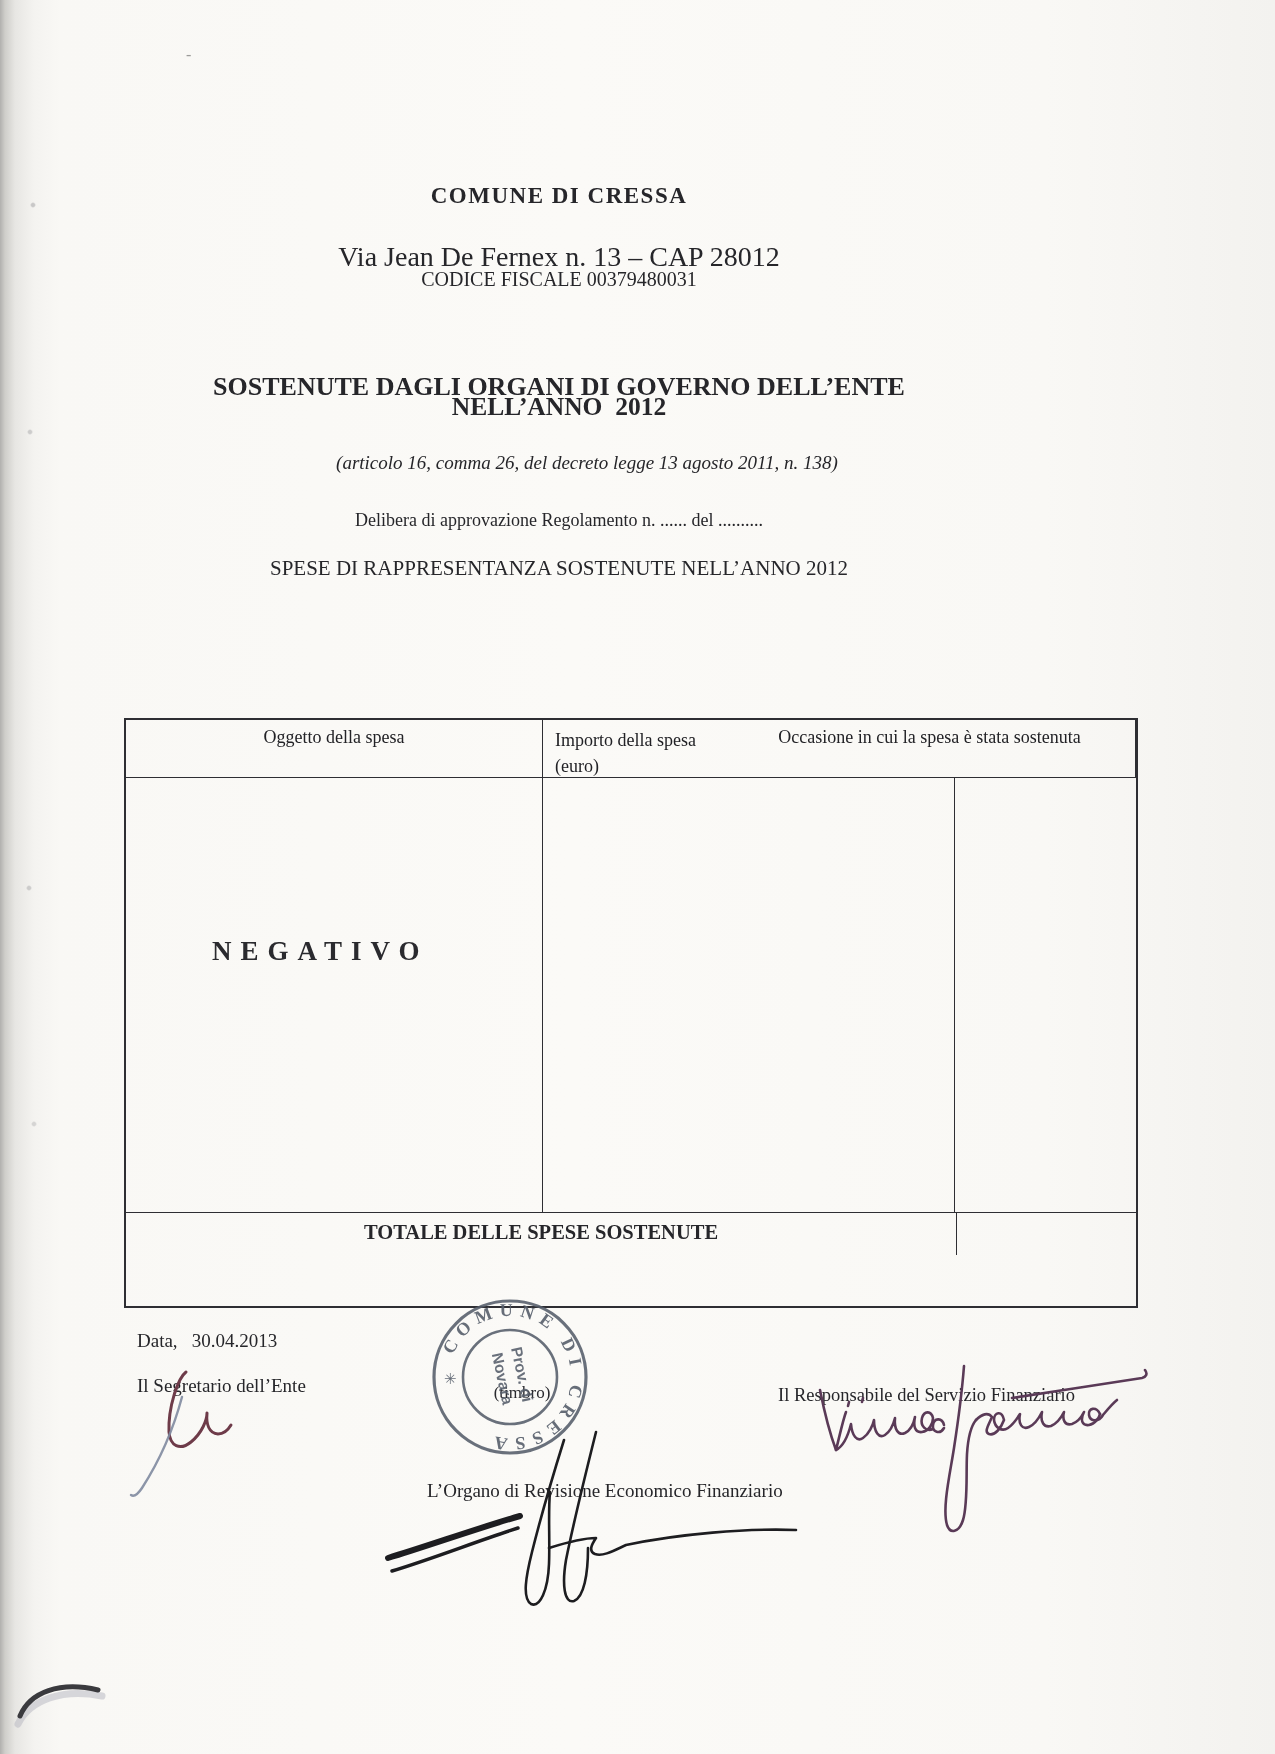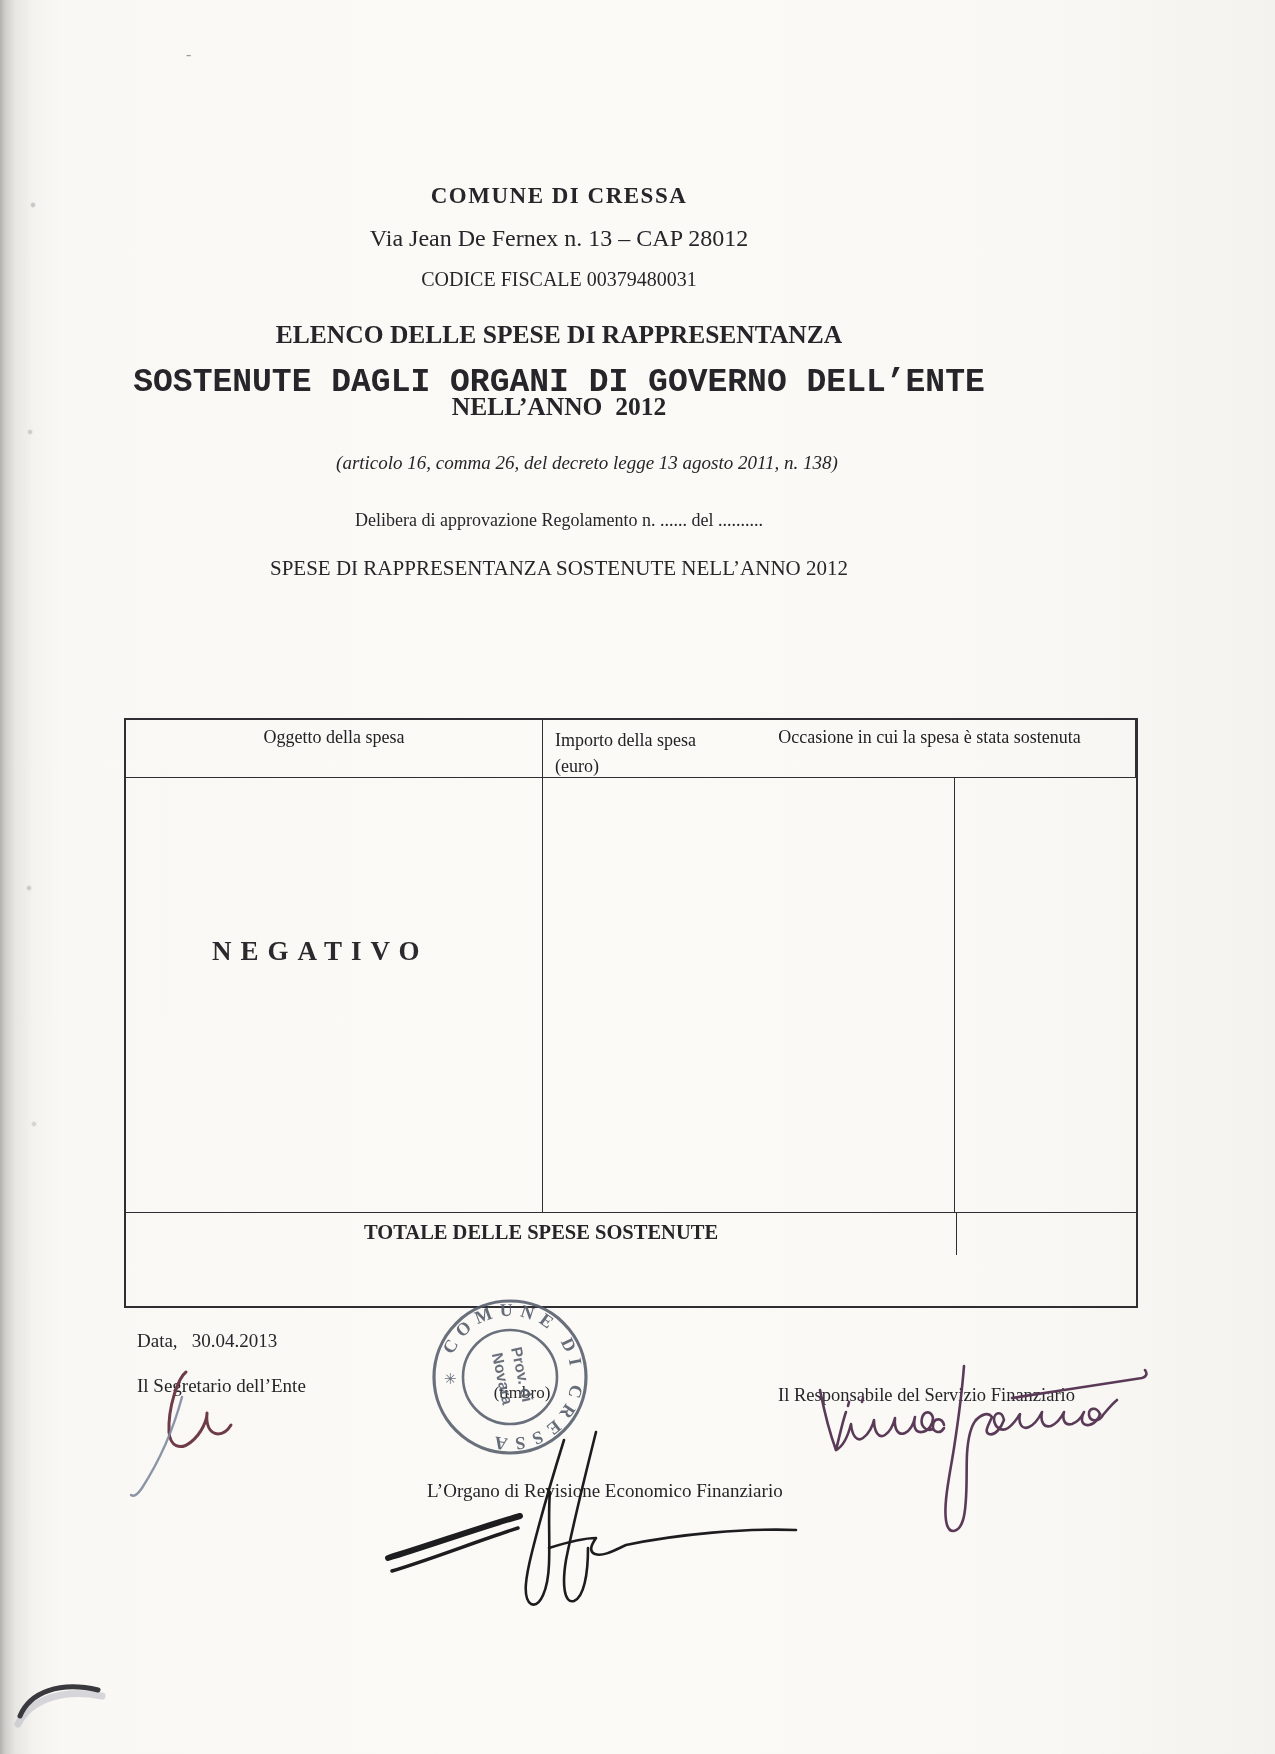--- a/index.html
+++ b/index.html
@@ -10,24 +10,24 @@
       radial-gradient(circle at 30px 432px, rgba(120,120,125,.3) 0 1.5px, transparent 3px),
       radial-gradient(circle at 29px 888px, rgba(120,120,125,.3) 0 1.5px, transparent 3px),
       radial-gradient(circle at 34px 1124px, rgba(120,120,125,.25) 0 1.5px, transparent 3px),
       linear-gradient(90deg,#b1b0ae 0px,#cfceca 5px,#e7e6e3 15px,#f4f3f0 34px,#f9f8f5 60px,#fbfaf7 45%,#f9f8f5 82%,#f3f2ef 100%);
     font-family:"Liberation Serif", serif; color:#26262a;
   }
   .abs { position:absolute; }
   .ctr { left:0; width:1118px; text-align:center; }
   .org      { top:183px; font-size:23px; font-weight:bold; letter-spacing:1.5px; }
   .province { top:214px; font-size:20px; }
-  .address  { top:225px; font-size:24px; }
+  .address  { top:241px; font-size:28px; }
   .fiscal   { top:268px; font-size:20px; }
   .t1 { top:320px; font-size:25.5px; font-weight:bold; }
-  .t2 { top:364px; font-size:33px; font-weight:bold;font-family:Liberation Mono, monospace; }
+  .t2 { top:372px; font-size:26px; font-weight:bold; }
   .t3 { top:392px; font-size:25.5px; font-weight:bold; white-space:pre-wrap; }
   .legalref { top:452px; font-size:19px; font-style:italic;padding-left:28px; }
   .approval { top:510px; font-size:18px; }
   .subtitle { top:556px; font-size:21px; }
 
   
   .doc-table { position:absolute; left:124px; top:718px; width:1014px; height:590px;
                border:2px solid #2e2e33; box-sizing:border-box; }
   .trow { display:flex; box-sizing:border-box; }
   .thead { height:58px; border-bottom:1.6px solid #2e2e33; }
@@ -59,21 +59,20 @@
 <body>
 
 <div class="page">
 
   <div class="abs artifact-dash">-</div>
 
   <div class="abs ctr org">COMUNE DI CRESSA</div>
   <div class="abs ctr address">Via Jean De Fernex n. 13 – CAP 28012</div>
   <div class="abs ctr fiscal">CODICE FISCALE 00379480031</div>
 
-  <div class="abs ctr t1">ELENCO DELLE SPESE DI RAPPRESENTANZA</div>
   <div class="abs ctr t2">SOSTENUTE DAGLI ORGANI DI GOVERNO DELL’ENTE</div>
   <div class="abs ctr t3">NELL’ANNO  2012</div>
 
   <div class="abs ctr legalref">(articolo 16, comma 26, del decreto legge 13 agosto 2011, n. 138)</div>
   <div class="abs ctr approval">Delibera di approvazione Regolamento n. ...... del ..........</div>
   <div class="abs ctr subtitle">SPESE DI RAPPRESENTANZA SOSTENUTE NELL’ANNO 2012</div>
 
   <div class="doc-table">
     <div class="trow thead">
       <div class="cell c1 th">Oggetto della spesa</div>

